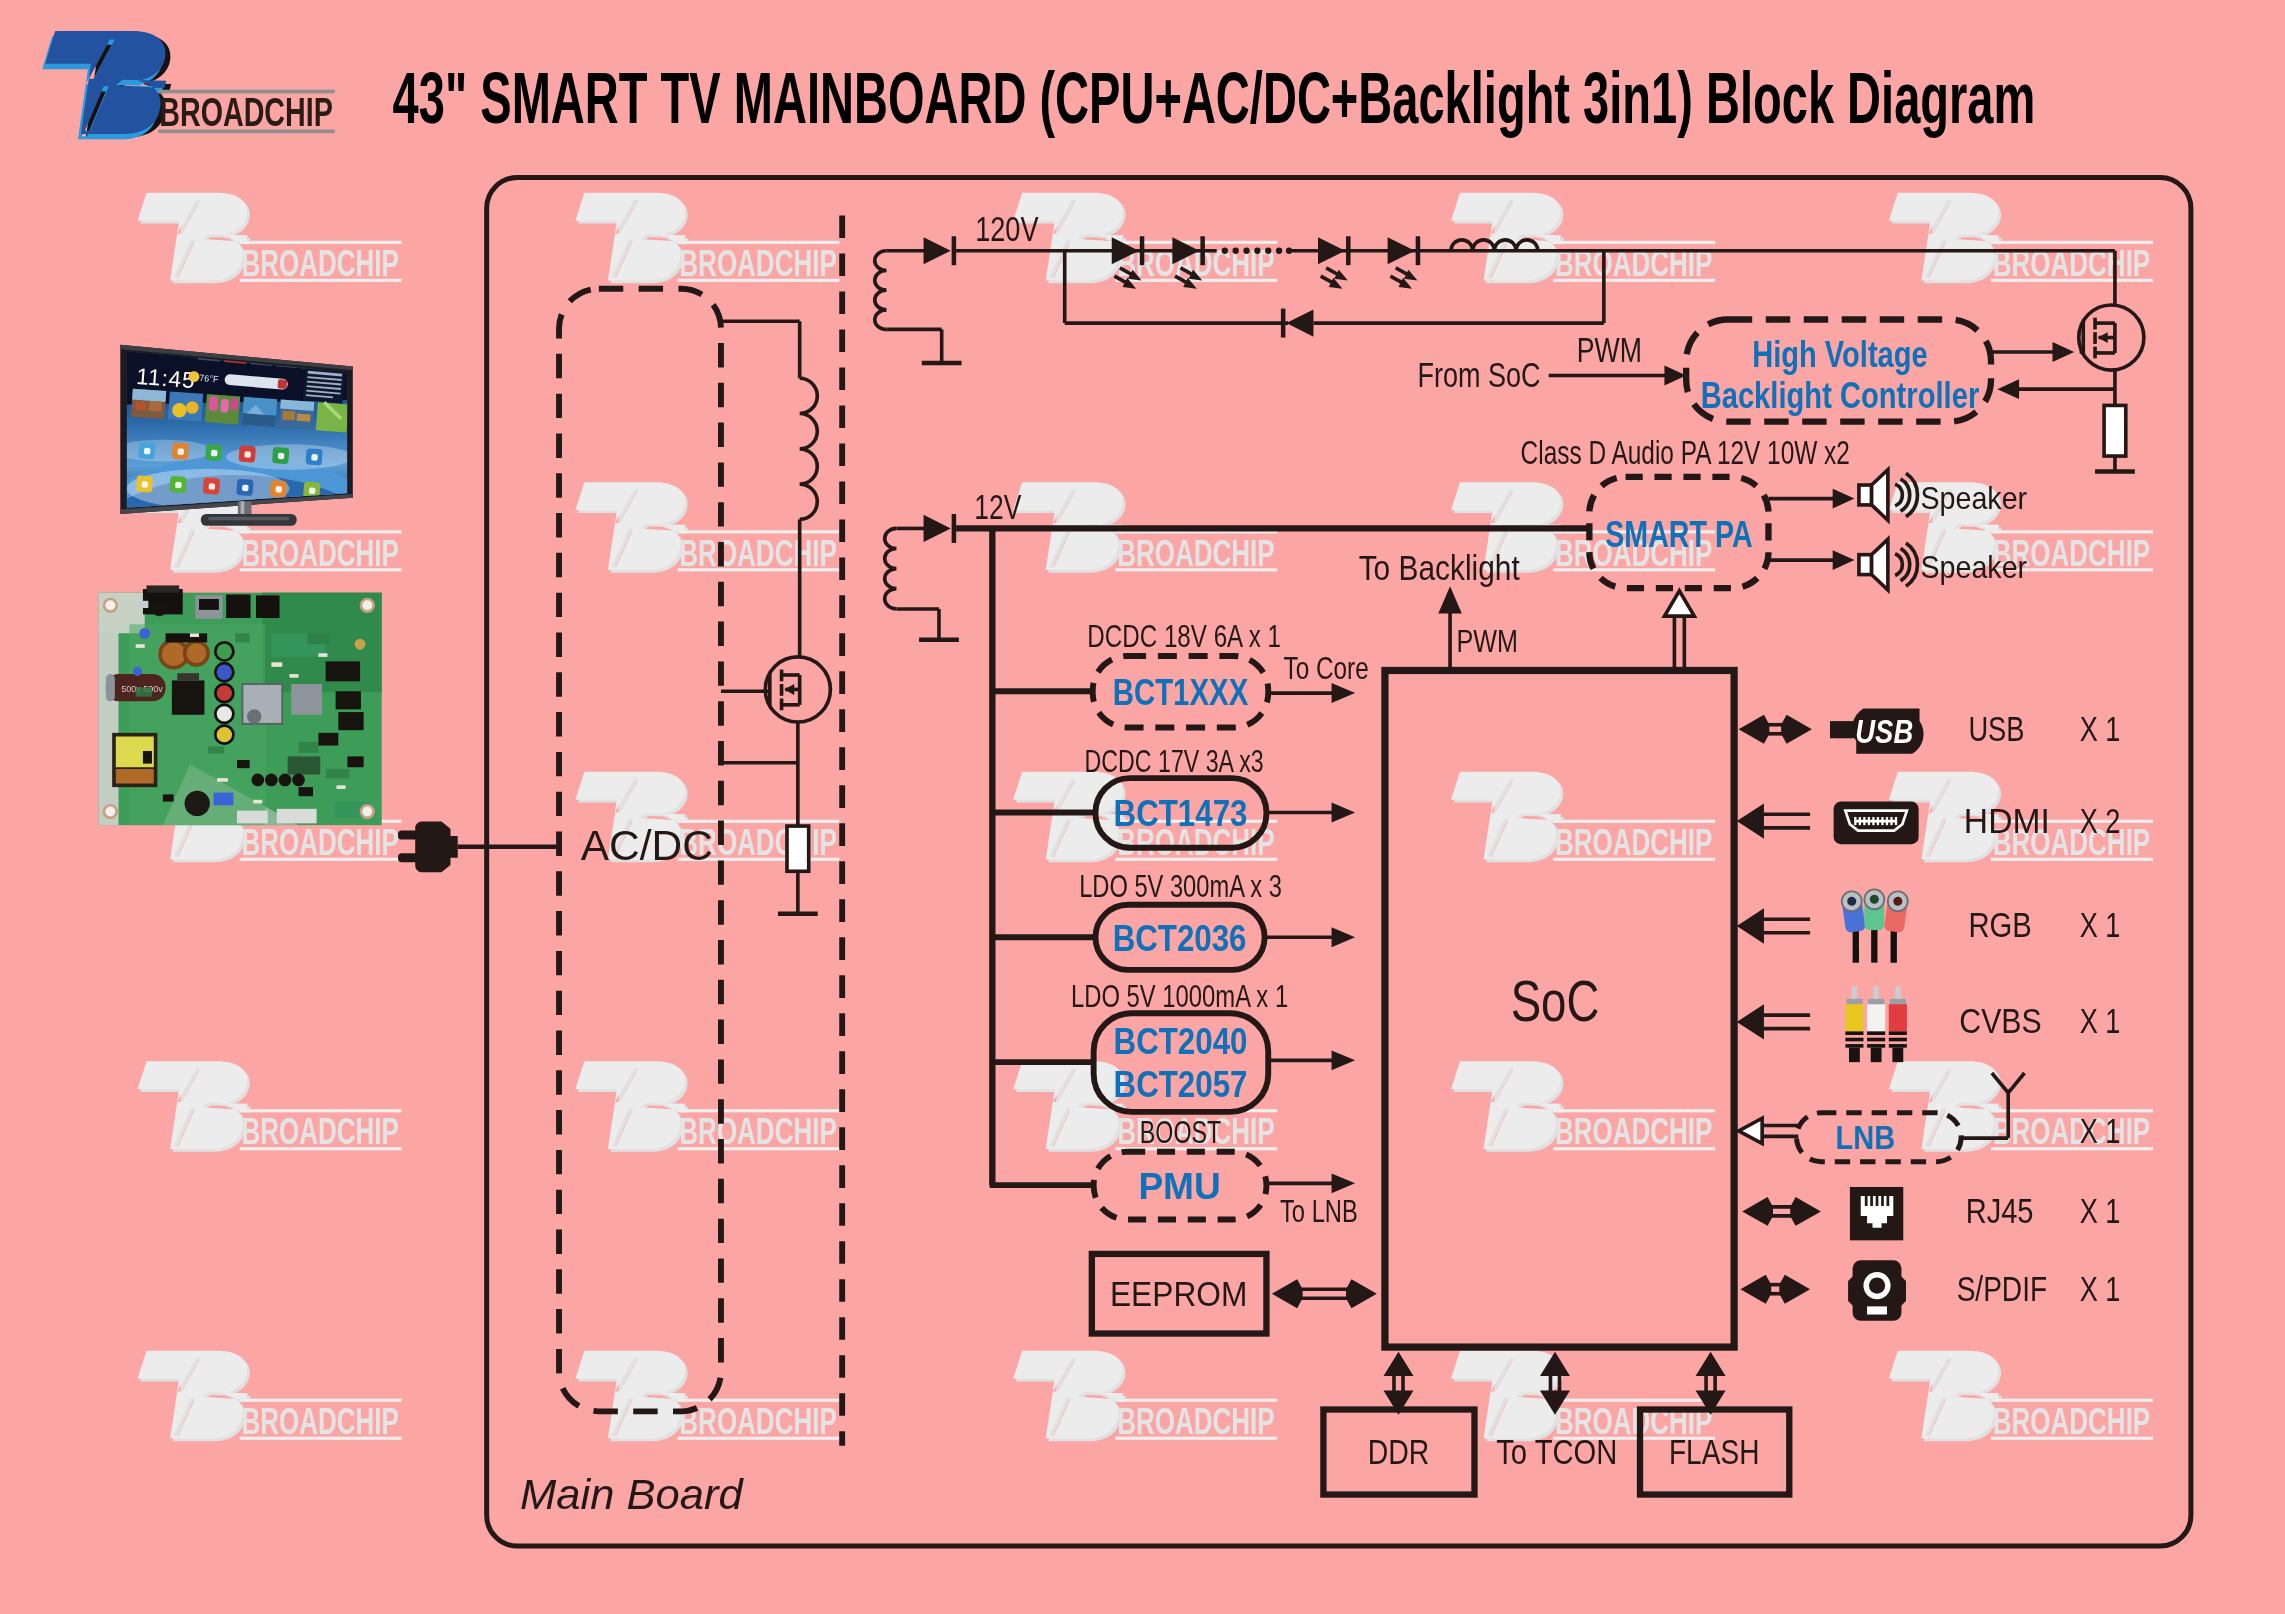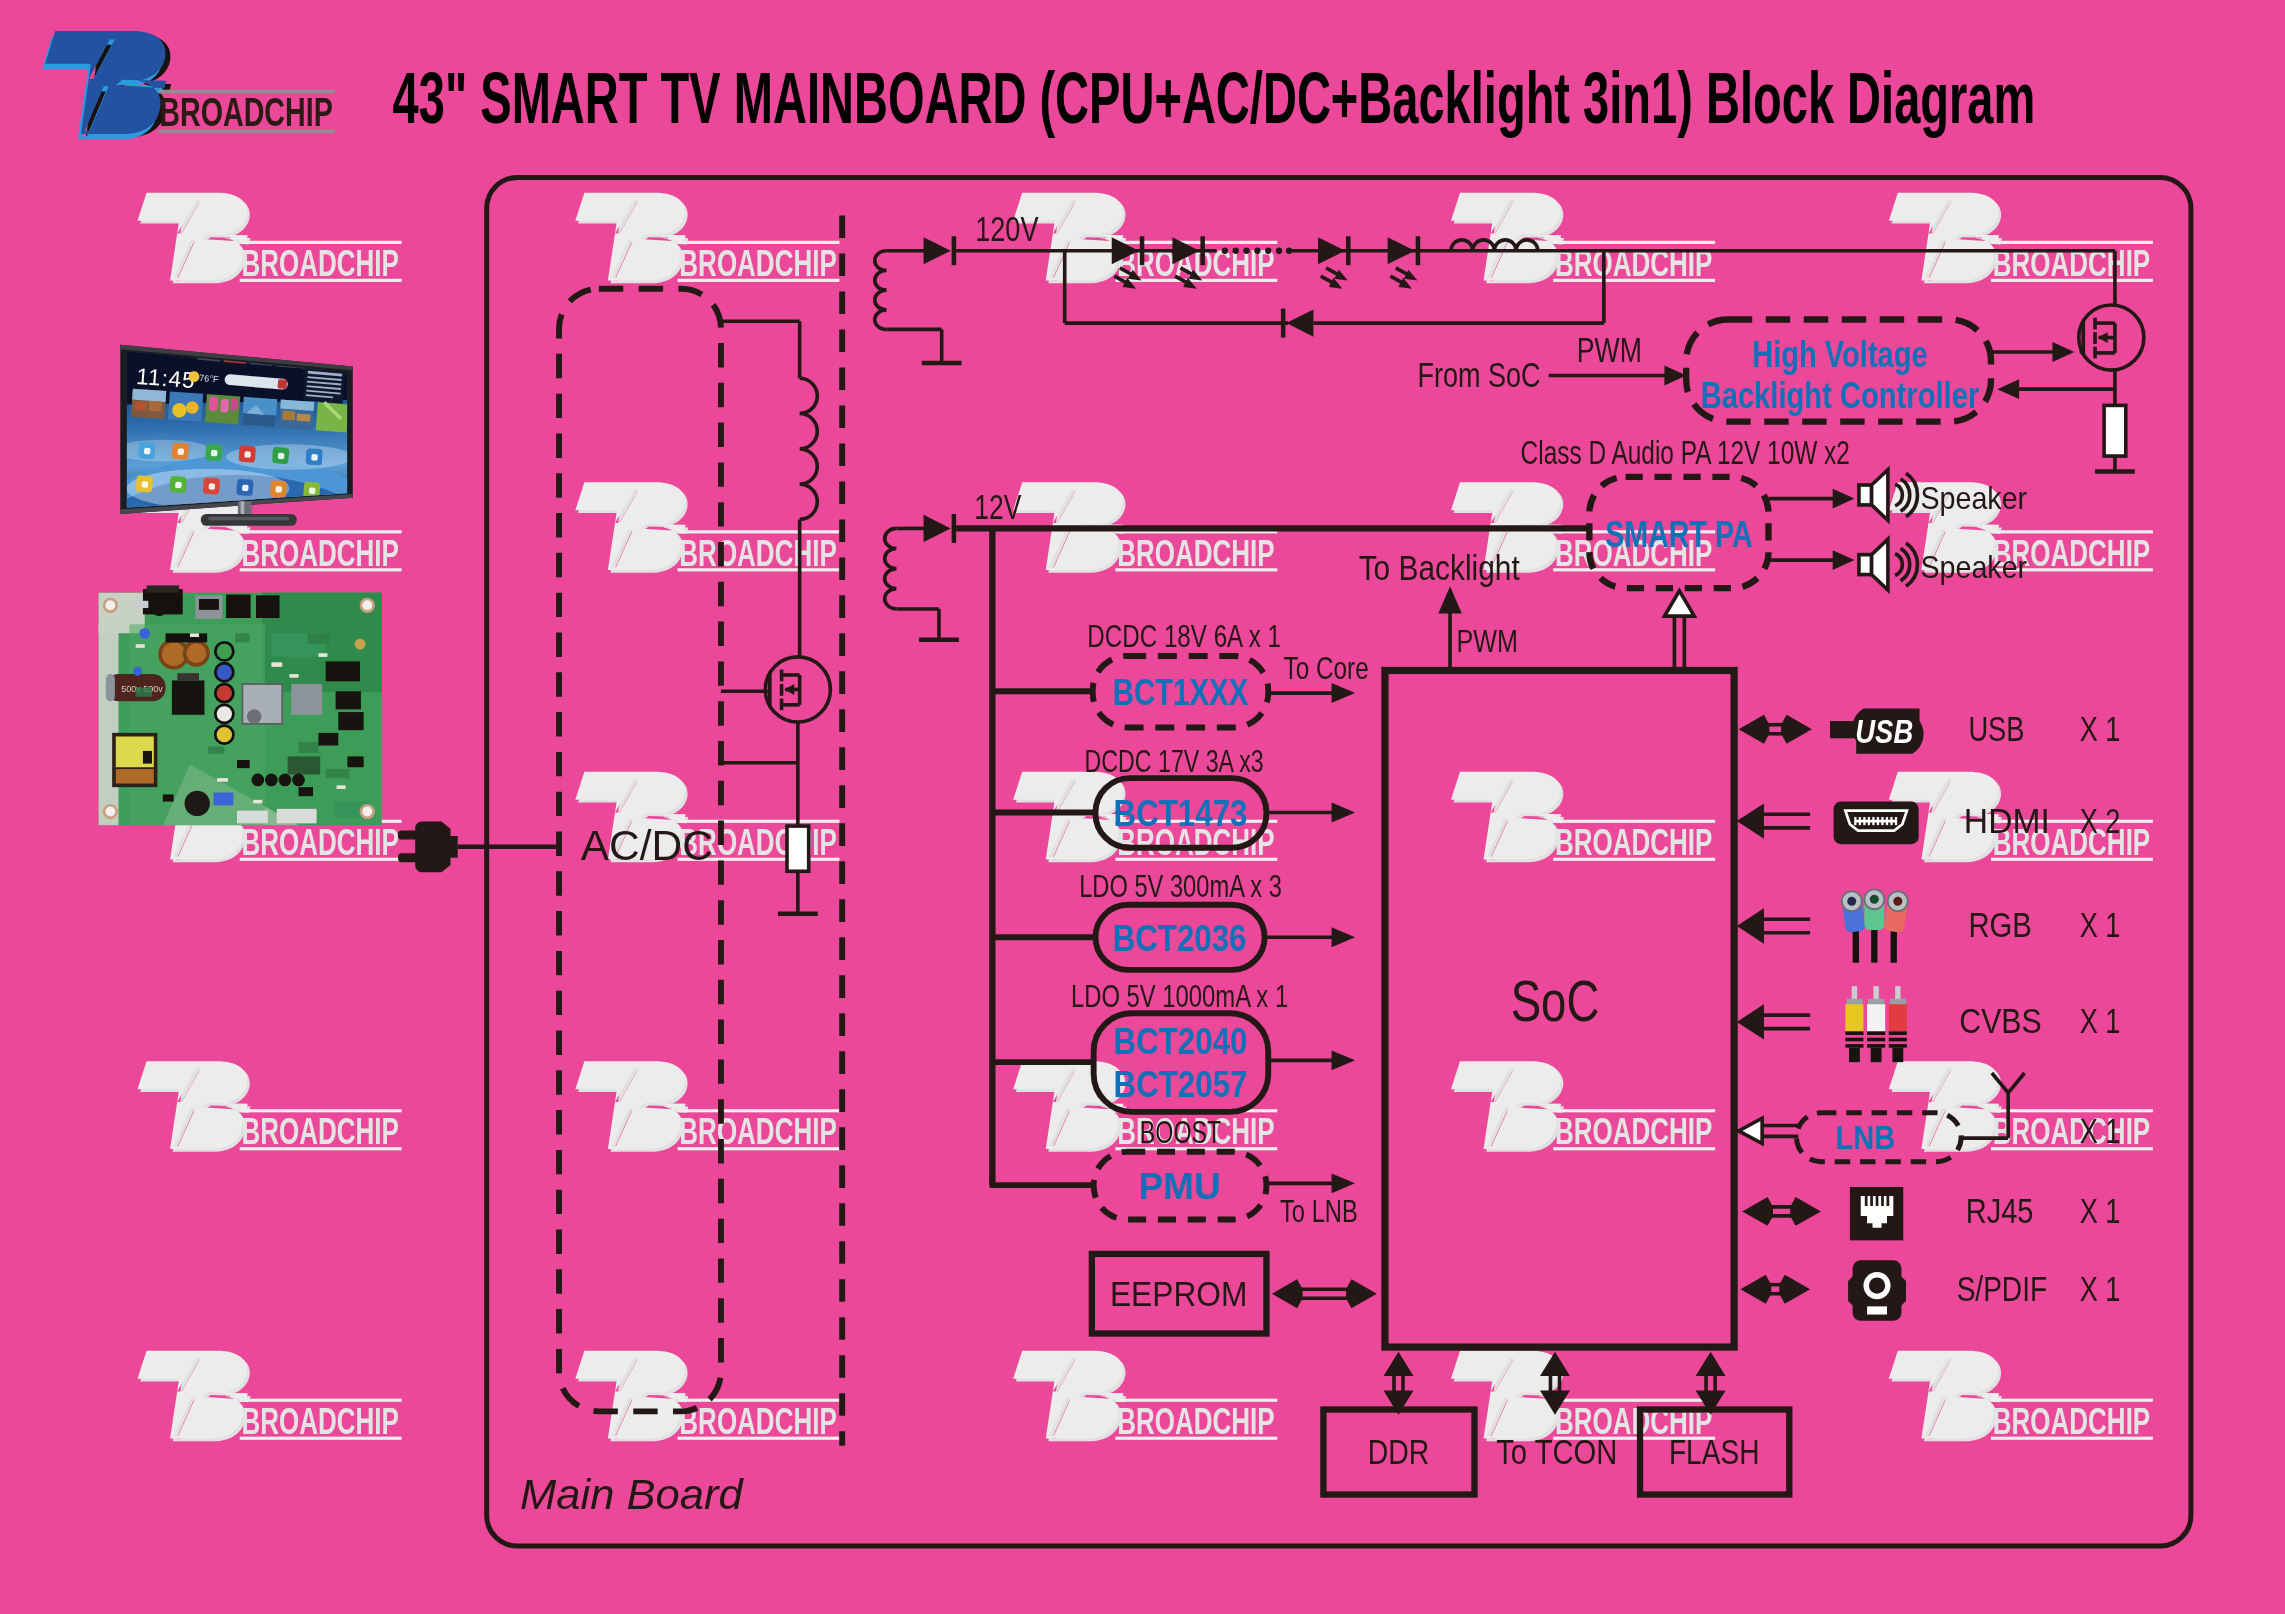--- a/index.html
+++ b/index.html
@@ -1,16 +1,16 @@
 <!DOCTYPE html>
 <html style="font-size:14.5px"><head>
 <meta charset="utf-8">
 <style>
   html,body{margin:0;padding:0;background:#ffffff;}
-  #page{width:2285px;height:1615px;position:relative;overflow:hidden;background:#ec4899;
+  #page{width:2285px;height:1615px;position:relative;overflow:hidden;background:#fca5a5;
         font-family:"Liberation Sans", sans-serif;text-decoration:underline;}
   svg{display:block;}
   text{font-family:"Liberation Sans", sans-serif;}
 </style>
 </head>
 <body>
 <div id="page">
 <svg width="2285" height="1615" viewBox="0 0 2526 1785" xmlns="http://www.w3.org/2000/svg">
 <defs>
 

